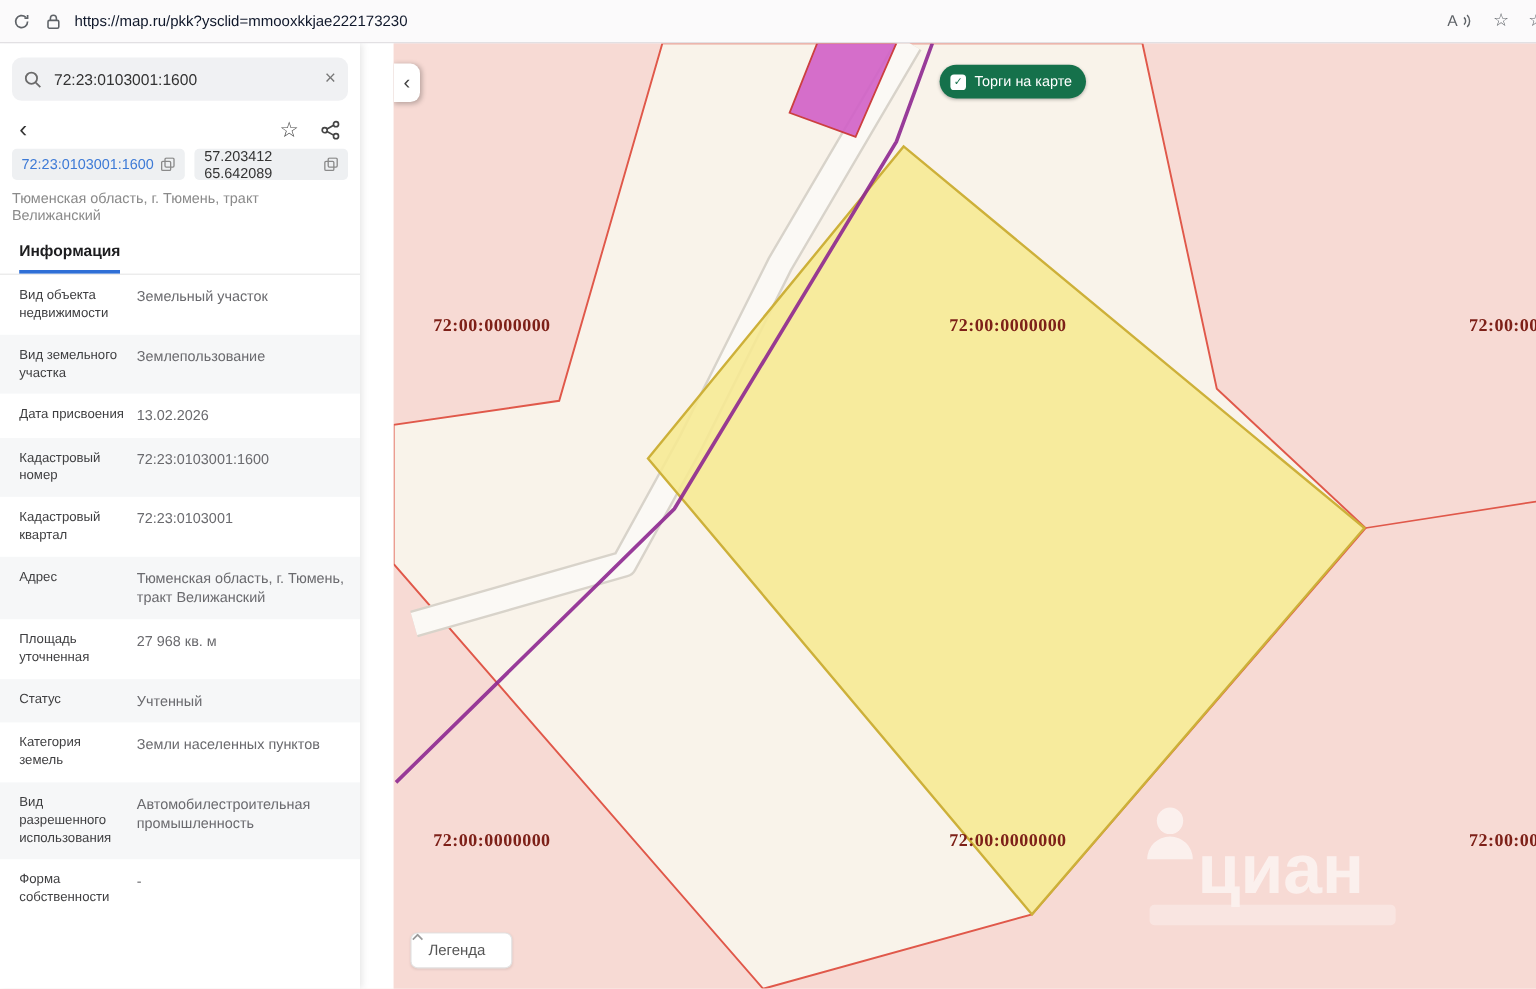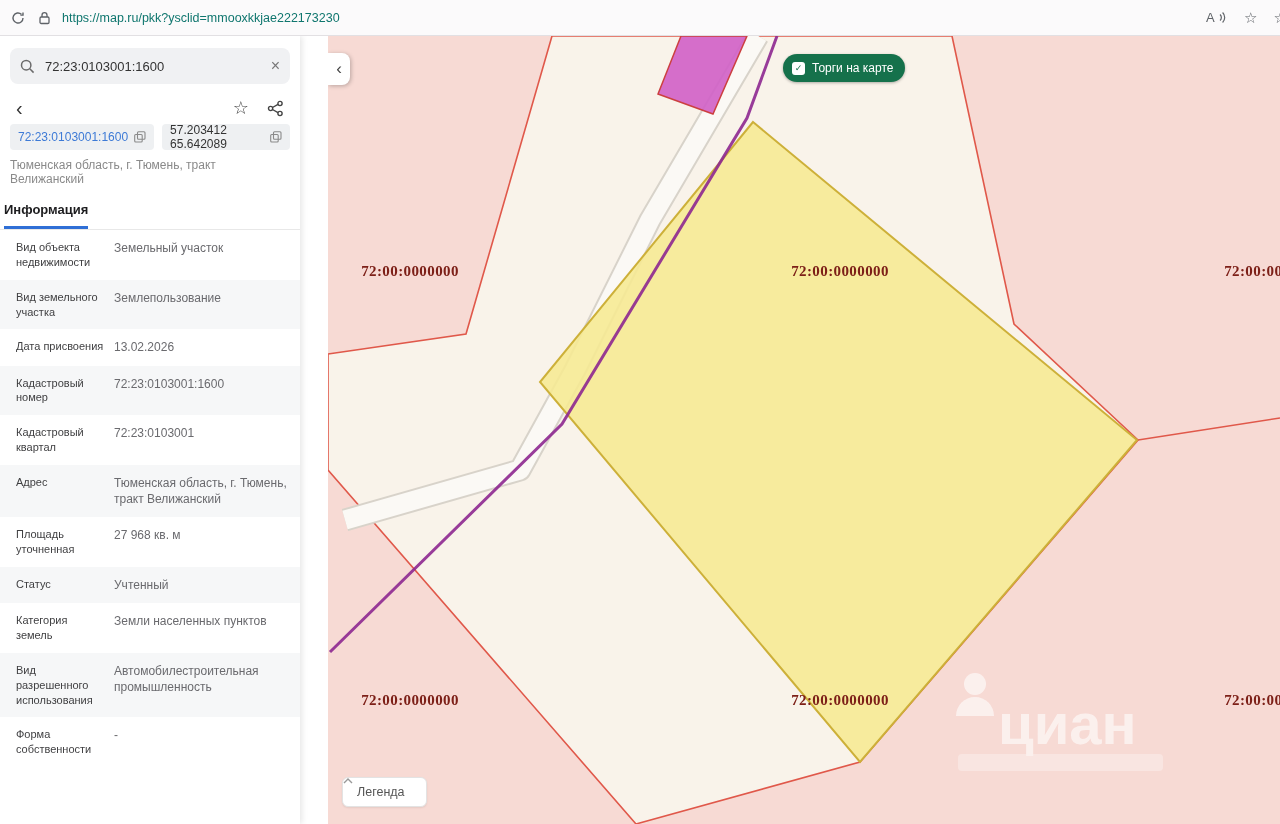--- a/index.html
+++ b/index.html
@@ -10,21 +10,21 @@
   }
 
   
   .browser-bar{
     position:absolute; top:0; left:0; width:1280px; height:36px;
     background:#fbfafb; border-bottom:1px solid #e2e0e3;
     display:flex; align-items:center; z-index:20;
   }
   .bb-left{ display:flex; align-items:center; gap:10px; padding-left:10px; flex:1; min-width:0;}
   .bb-icon{ width:16px; height:16px; display:inline-flex; align-items:center; justify-content:center; color:#5f6368; }
-  .url-text{ font-size:12.5px; color:#0f766e; white-space:nowrap; }
+  .url-text{ font-size:12.5px; color:#0f172a; white-space:nowrap; }
   .bb-right{ display:flex; align-items:center; gap:16px; margin-right:-7px; padding-left:8px;}
   .star-glyph{ font-size:15px; color:#5f6368; line-height:1; }
 
   
   .sidebar{
     position:absolute; top:36px; left:0; width:300px; height:788px;
     background:#fff; z-index:10; box-shadow:2px 0 6px rgba(0,0,0,.10);
     overflow:hidden;
   }
   .search-box{
@@ -41,21 +41,21 @@
   .tool-spacer{ flex:1; }
   .tool-ic{ margin-left:18px; color:#444; display:inline-flex; align-items:center;}
   .obj-title{ font-size:14px; color:#1d1d1f; padding:8px 10px 6px 10px; }
   .chips{ display:flex; gap:8px; padding:2px 10px 6px 10px; }
   .chip{
     background:#eef0f2; border-radius:4px; height:26px; padding:0 8px;
     display:flex; align-items:center; gap:6px; font-size:12px; color:#333;
   }
   .chip .link{ color:#3d7ad6; }
   .addr-line{ font-size:12px; color:#8a8a8a; padding:2px 10px 8px 10px; }
-  .tabs{ padding:6px 16px 0 4px; border-bottom:1px solid #e8e8e8;text-decoration:underline; }
+  .tabs{ padding:6px 16px 0 16px; border-bottom:1px solid #e8e8e8;text-decoration:underline; }
   .tab{
     display:inline-block; font-size:13px; font-weight:bold; color:#1d1d1f;
     padding-bottom:9px; border-bottom:3px solid #2f6fd6;
   }
   .info-table{ width:100%; }
   .info-row{ display:flex; }
   .info-row:nth-child(even){ background:#f6f7f8; }
   .info-label{
     flex:0 0 110px; padding:10px 6px 10px 16px; font-size:11px; color:#3f3f41; line-height:1.35;
   }

